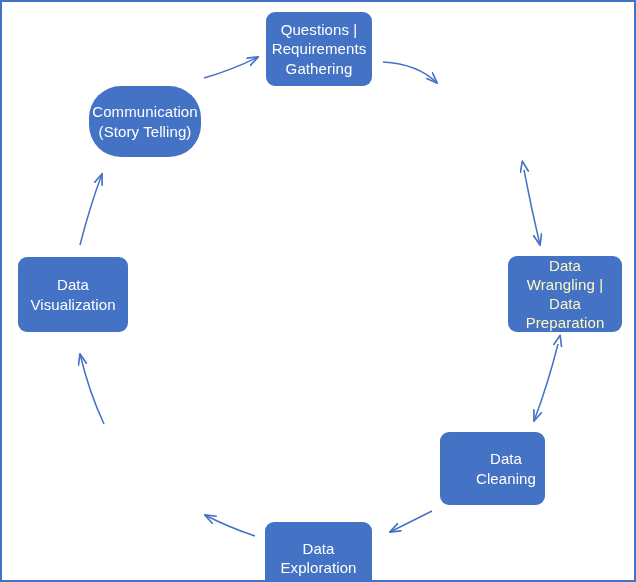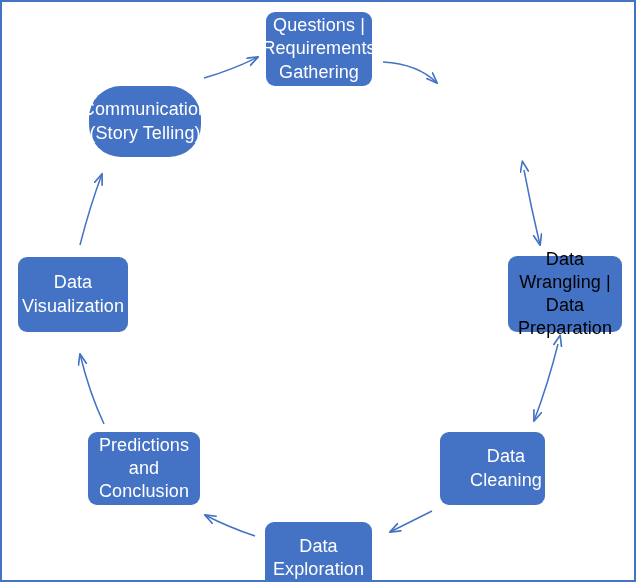--- a/index.html
+++ b/index.html
@@ -31,21 +31,21 @@
     border-radius: 9px;
     color: #ffffff;
     display: flex;
     align-items: center;
     justify-content: center;
     text-align: center;
     box-sizing: border-box;
     padding: 4px 6px;
   }
   .node-label {
-    font-size: 18px;
+    font-size: 15px;
     line-height: 1.28;
     font-weight: 400;
     white-space: pre-line;
     letter-spacing: 0.1px;
   }
 </style>
 </head>
 <body>
 
 <div id="canvas">
@@ -75,33 +75,29 @@
     <path d="M 78,243 Q 88,204 100,172" fill="none" stroke="#4472C4" stroke-width="1.5" marker-end="url(#ah)"></path>
 
     <path d="M 202,76 Q 230,68 256,55" fill="none" stroke="#4472C4" stroke-width="1.5" marker-end="url(#ah)"></path>
   </svg>
 
   <div class="node" style="left: 264px; top: 10px; width: 106px; height: 74px; background: rgb(68, 114, 196); color: rgb(255, 255, 255);">
     <span class="node-label">Questions |
 Requirements
 Gathering</span>
   </div>
-  <div class="node" style="left: 506px; top: 254px; width: 114px; height: 76px; background: rgb(68, 114, 196); color: #000000;">
+  <div class="node" style="left: 506px; top: 254px; width: 114px; height: 76px; background: rgb(68, 114, 196); color: #fef9c3;">
     <span class="node-label">Data Wrangling |
 Data Preparation</span>
   </div>
   <div class="node" style="left: 438px; top: 430px; width: 105px; height: 73px; background: rgb(68, 114, 196); color: rgb(255, 255, 255); padding-left: 33px;">
     <span class="node-label">Data Cleaning</span>
   </div>
   <div class="node" style="left: 263px; top: 504px; width: 107px; height: 72px; background: rgb(68, 114, 196); color: rgb(255, 255, 255); margin-top: 16px;">
     <span class="node-label">Data Exploration</span>
-  </div>
-  <div class="node" style="left: 86px; top: 430px; width: 112px; height: 73px; background: rgb(68, 114, 196); color: rgb(255, 255, 255);">
-    <span class="node-label">Predictions and
-Conclusion</span>
   </div>
   <div class="node" style="left: 16px; top: 255px; width: 110px; height: 75px; background: rgb(68, 114, 196); color: rgb(255, 255, 255);">
     <span class="node-label">Data
 Visualization</span>
   </div>
   <div class="node" style="left: 87px; top: 84px; width: 112px; height: 71px; background: rgb(68, 114, 196); color: rgb(255, 255, 255); border-radius: 32px;">
     <span class="node-label">Communication
 (Story Telling)</span>
   </div>
 

